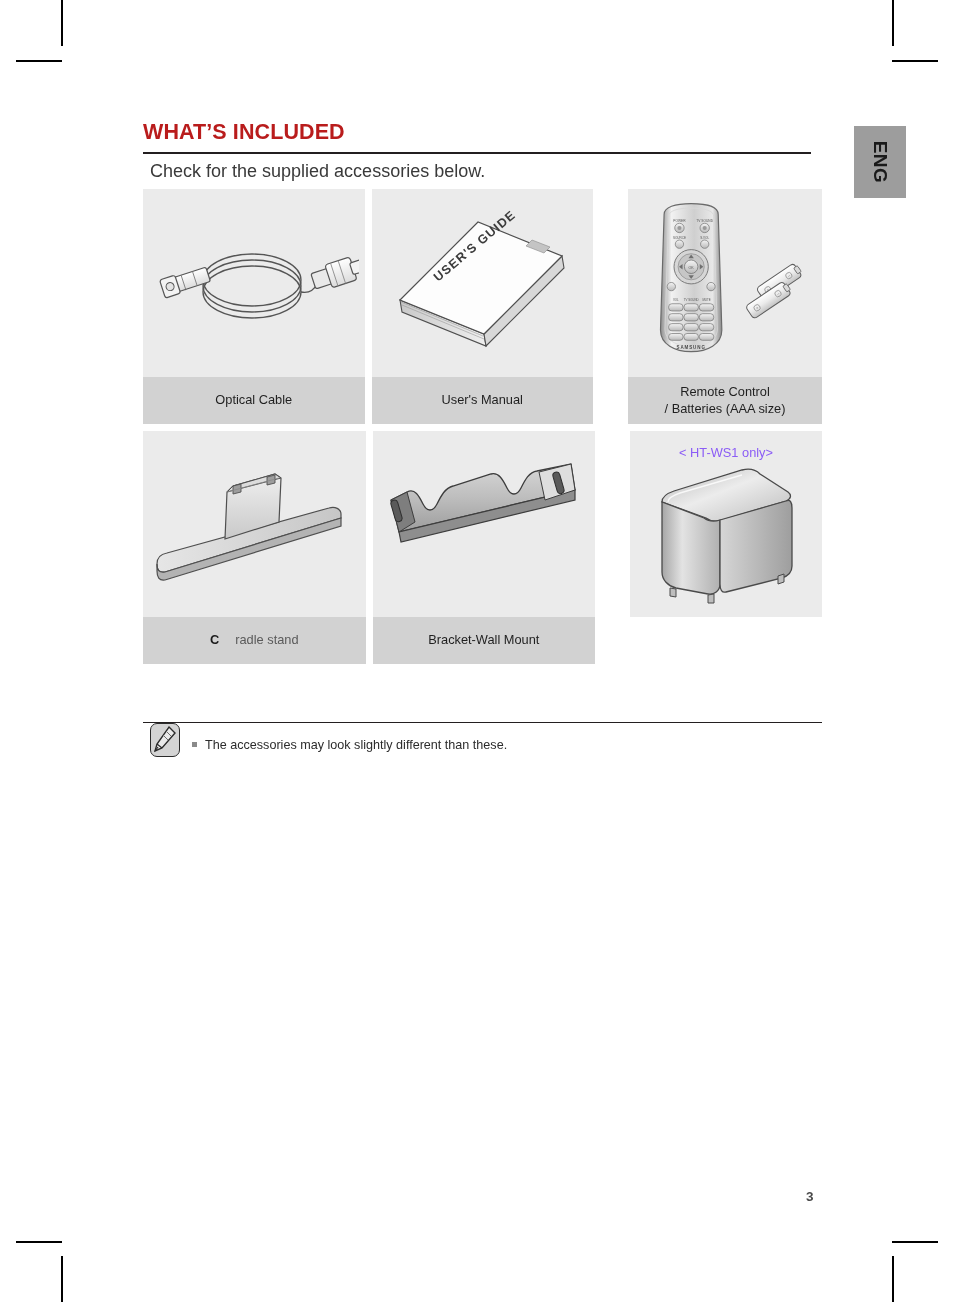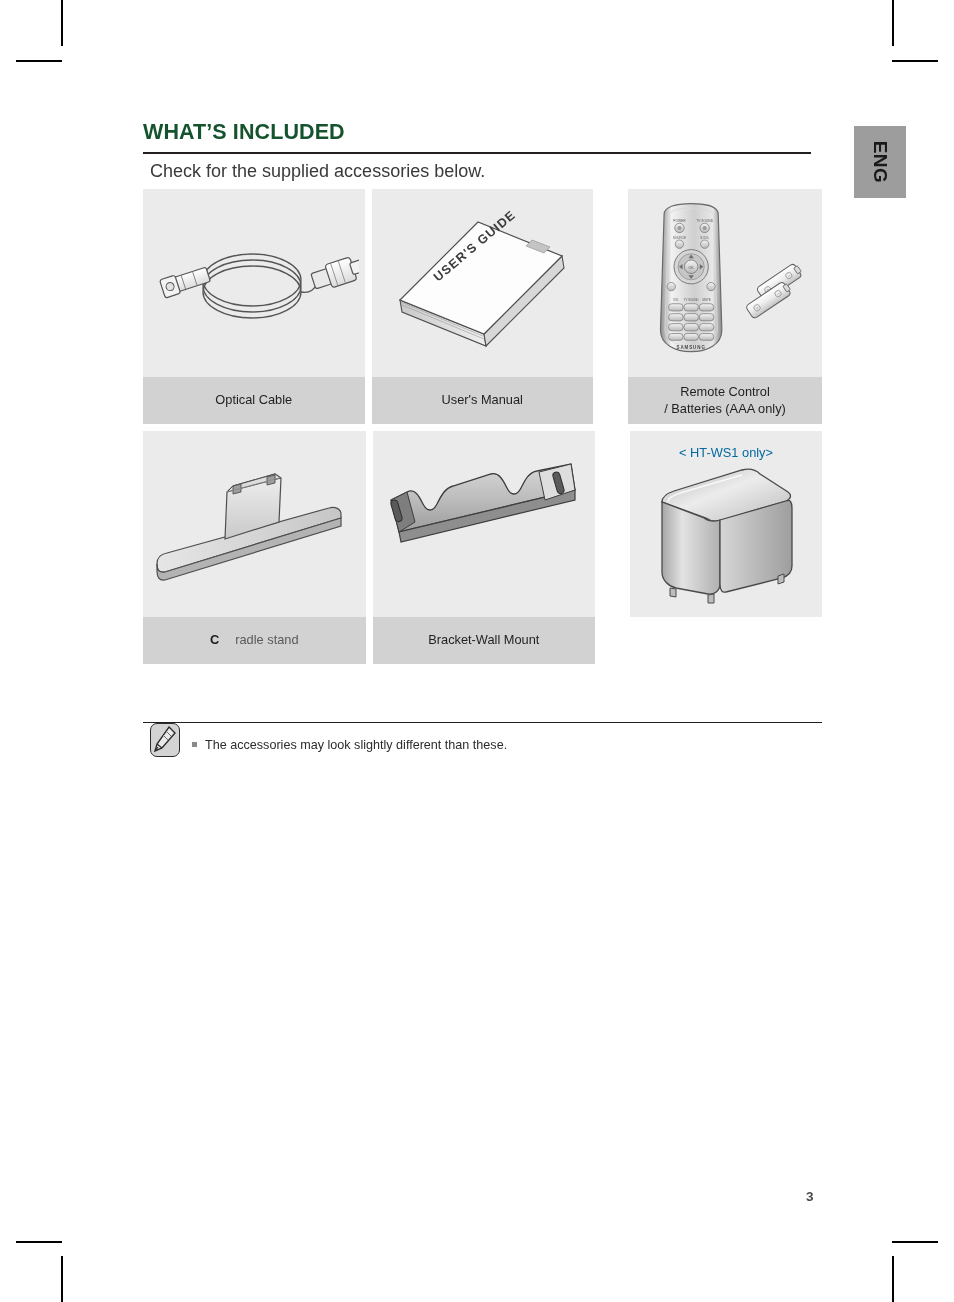--- a/index.html
+++ b/index.html
@@ -27,21 +27,21 @@
   .eng-tab span {
     transform: rotate(90deg);
     font-size: 19px; font-weight: bold; letter-spacing: .5px;
     color: #1a1a1a; white-space: nowrap;
   }
 
   
   .heading-wrap { position: absolute; left: 143px; top: 120px; width: 668px; }
   .heading {
     font-size: 21.5px; font-weight: bold; letter-spacing: .1px;
-    color: #14532d; padding-bottom: 7px;
+    color: #b91c1c; padding-bottom: 7px;
   }
   .heading-rule { height: 1.6px; background: #231f20; width: 668px; }
   .subtitle {
     position: absolute; left: 150px; top: 161px;
     font-size: 18px; color: #3a3a3a;
   }
 
   
   .grid { position: absolute; left: 143px; top: 189px; width: 679px; }
   .row { display: flex; gap: 7px; }
@@ -59,21 +59,21 @@
     display: flex; flex-direction: column;
     align-items: center; justify-content: center;
     font-size: 12.8px; color: #1f1f1f; line-height: 1.32;
     text-align: center; padding: 4px 6px;
   }
   .label .ln { display: block; }
   .c-strong { font-weight: bold; color: #1a1a1a; }
   .c-light { color: #5a5a5a; margin-left: 16px; }
   .variant-note {
     position: absolute; top: 14px; left: 0; right: 0;
-    text-align: center; font-size: 12.8px; color: #0369a1;
+    text-align: center; font-size: 12.8px; color: #8b5cf6;
   }
 
   
   .note-rule {
     position: absolute; left: 143px; top: 722px;
     width: 679px; height: 1.4px; background: #231f20;
   }
   .note-icon {
     position: absolute; left: 150px; top: 723px;
     width: 30px; height: 34px;
@@ -276,21 +276,21 @@
               <rect x="47" y="4.5" width="5" height="8" rx="1.6" fill="#dadada" stroke="#5e5e5e" stroke-width=".9"></rect>
               <circle cx="10" cy="8.5" r="3.4" fill="none" stroke="#8b8b8b" stroke-width=".8"></circle>
               <text x="10" y="10.4" font-size="4.6" fill="#777" text-anchor="middle" font-family="'Liberation Sans',sans-serif">+</text>
               <circle cx="38" cy="8.5" r="3.4" fill="none" stroke="#8b8b8b" stroke-width=".8"></circle>
               <text x="38" y="10.6" font-size="5" fill="#777" text-anchor="middle" font-family="'Liberation Sans',sans-serif">−</text>
             </g>
           </svg>
         </div>
         <div class="label">
           <span class="ln">Remote Control</span>
-          <span class="ln">/ Batteries (AAA only)</span>
+          <span class="ln">/ Batteries (AAA size)</span>
         </div>
       </div>
     </div>
 
     <div class="row">
 
       <div class="cell">
         <div class="art tall">
           <svg width="210" height="160" viewBox="0 0 210 160" aria-hidden="true">
             <defs>

